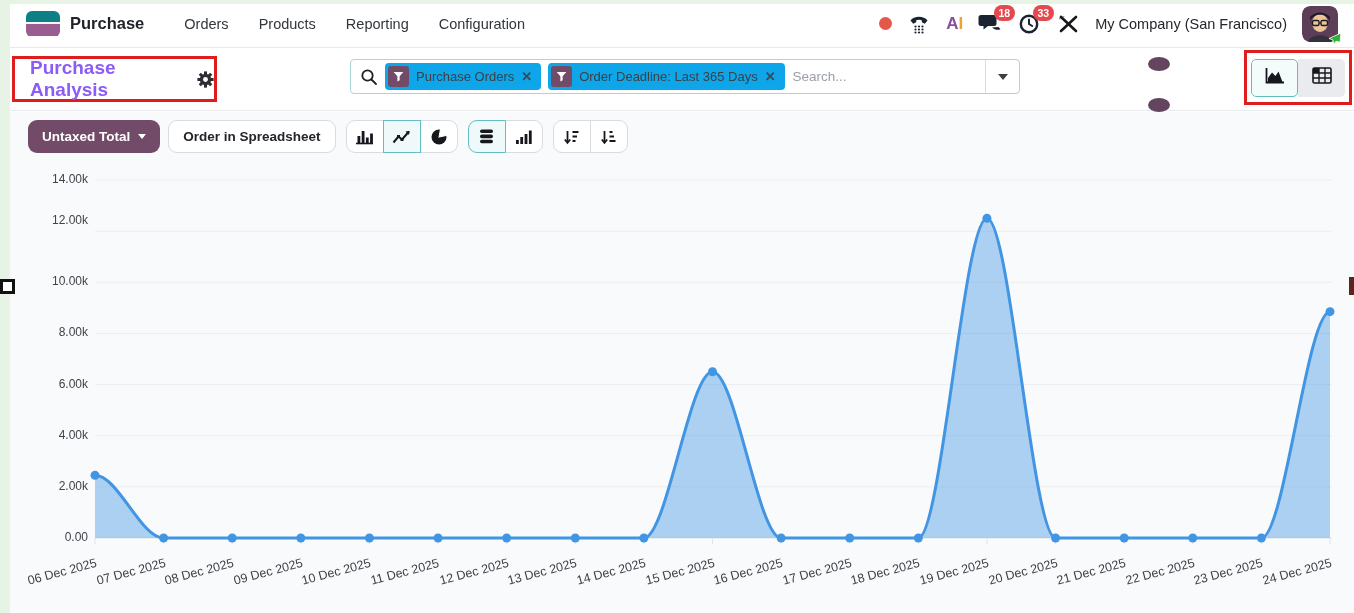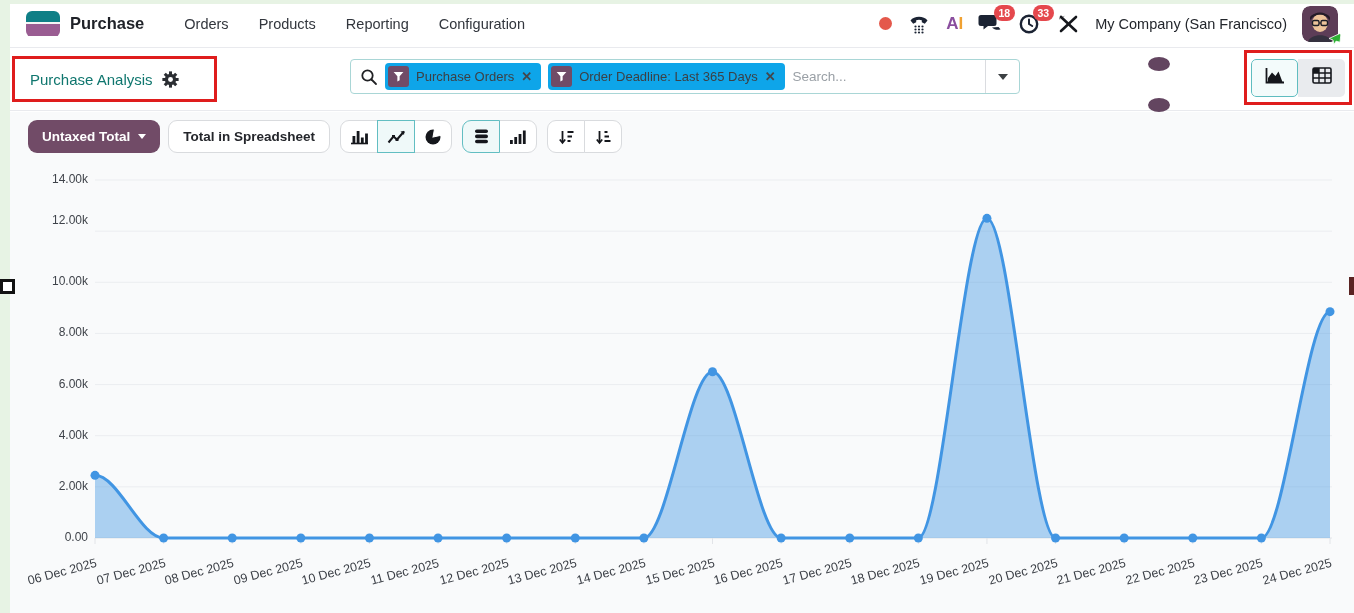--- a/index.html
+++ b/index.html
@@ -30,21 +30,21 @@
   .ai-logo { font-size:17px; font-weight:bold; letter-spacing:0; cursor:pointer; }
   .ai-logo .a { color:#8a4e9e; } .ai-logo .i { color:#f0a132; }
   .company-name { font-size:14.5px; color:#23262c; cursor:pointer; white-space:nowrap; }
   .avatar { position:relative; width:36px; height:36px; border-radius:8px; overflow:visible; cursor:pointer; }
   .avatar svg { border-radius:8px; display:block; }
   .plane { position:absolute; right:-4px; bottom:-4px; }
 
   
   .control-panel { position:absolute; left:0; top:52px; width:1354px; height:59px; background:#fff; border-bottom:1px solid #e9eaee; z-index:5; }
   .title-box { position:absolute; left:12px; top:4px; width:205px; height:46px; border:3px solid #df1d1d; display:flex; align-items:center; padding-left:15px; gap:9px; }
-  .page-title { font-size:15px; font-weight:400; color:#0f766e; }
+  .page-title { font-size:19px; font-weight:700; color:#8b5cf6; }
   .gear { display:inline-flex; cursor:pointer; }
 
   .searchbar { position:absolute; left:350px; top:7px; width:670px; height:35px; background:#fff; border:1px solid #a9d6d6; border-radius:4px; display:flex; align-items:center; padding-left:9px; }
   .mag { display:inline-flex; margin-right:7px; }
   .chips { display:flex; align-items:center; gap:7px; }
   .chip { display:flex; align-items:center; gap:7px; background:#0ea5e9; border-radius:4px; height:27px; padding:0 9px 0 3px; cursor:pointer; }
   .chip .funnel { width:21px; height:21px; border-radius:3px; background:#714b67; display:flex; align-items:center; justify-content:center; }
   .chip .chip-label { font-size:13px; color:#3c4045; white-space:nowrap; }
   .chip .chip-x { font-size:13px; color:#43464c; cursor:pointer; font-weight:bold; }
   .search-input { flex:1; border:none; outline:none; font-size:13.5px; color:#202124; margin-left:8px; font-family:"Liberation Sans",sans-serif; background:transparent; }
@@ -240,21 +240,21 @@
         </div>
       </div>
     </div>
   </div>
 
   <div class="toolbar">
     <button class="btn-measure">
         <span>Untaxed Total</span>
         <span class="caret-down"></span>
       </button>
-    <button class="btn-sheet">Total in Spreadsheet</button>
+    <button class="btn-sheet">Order in Spreadsheet</button>
 
     <div class="icon-group">
       <div class="icon-btn">
         <svg width="19" height="17" viewBox="0 0 19 17">
             <path d="M1 15.5 H18" stroke="#15171c" stroke-width="1.6"></path>
             <rect x="2.5" y="8" width="2.8" height="7" fill="#15171c"></rect>
             <rect x="6.7" y="3" width="2.8" height="12" fill="#15171c"></rect>
             <rect x="10.9" y="9.5" width="2.8" height="5.5" fill="#15171c"></rect>
             <rect x="15.1" y="5.5" width="2.8" height="9.5" fill="#15171c"></rect>
           </svg>

